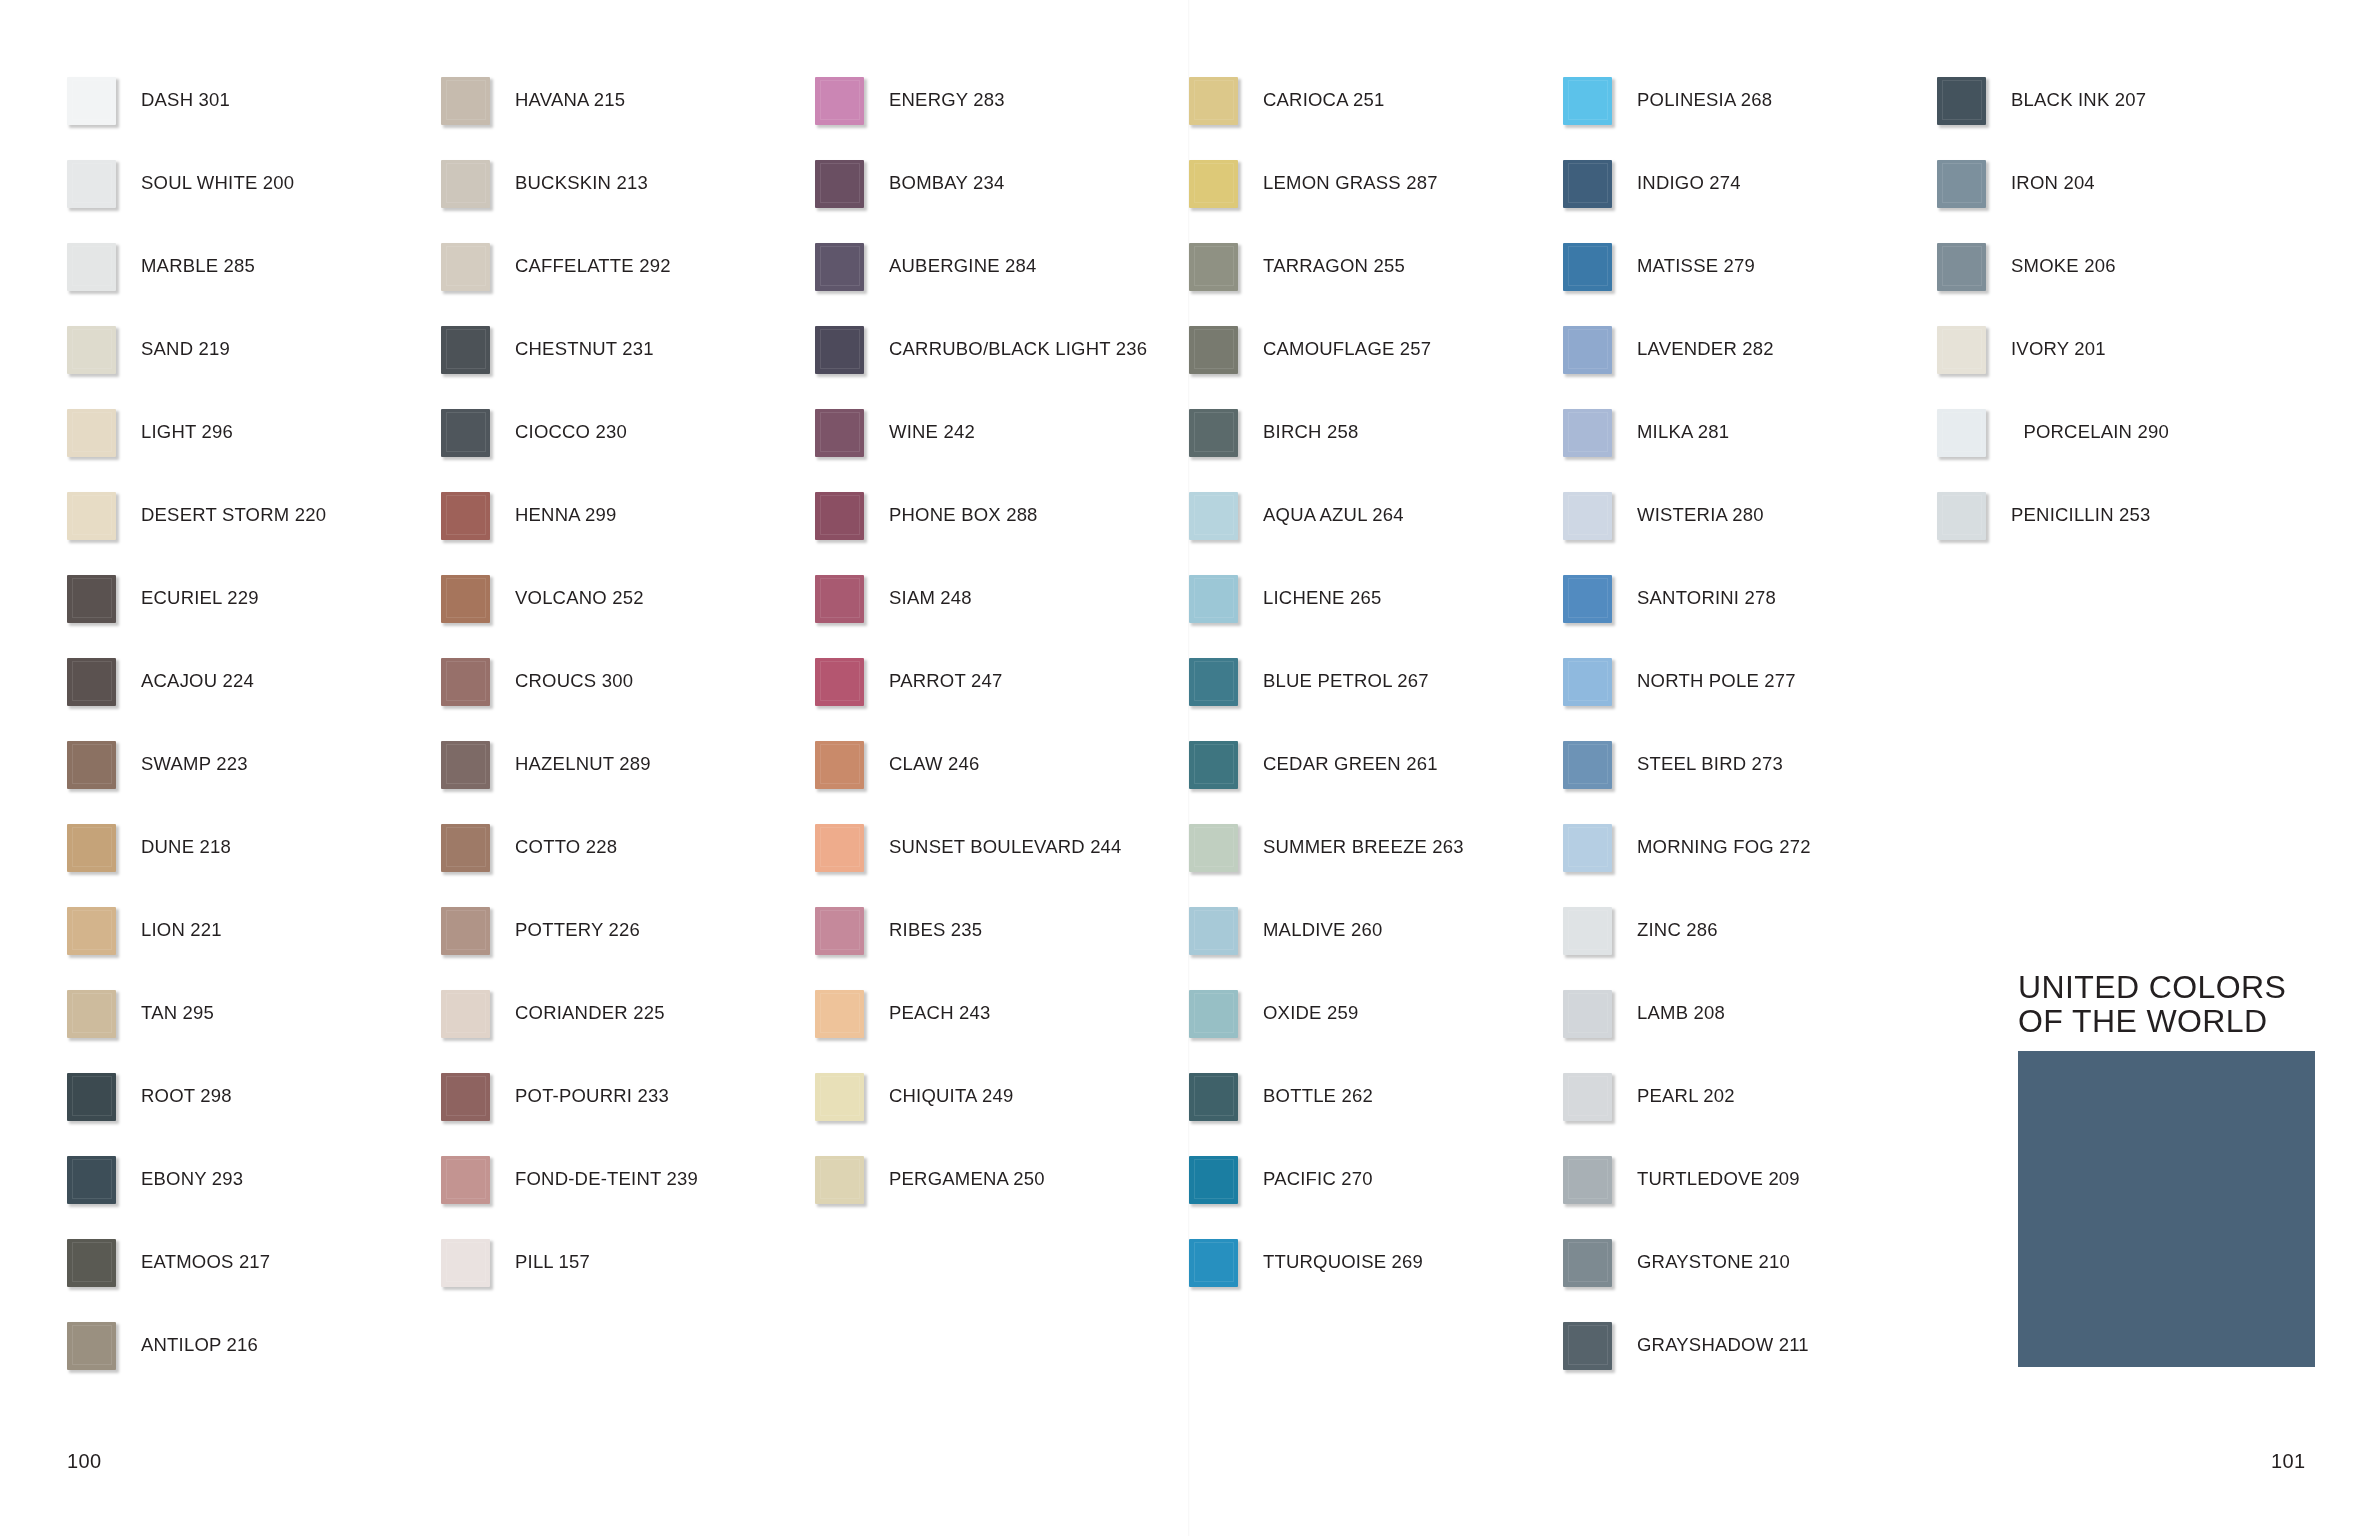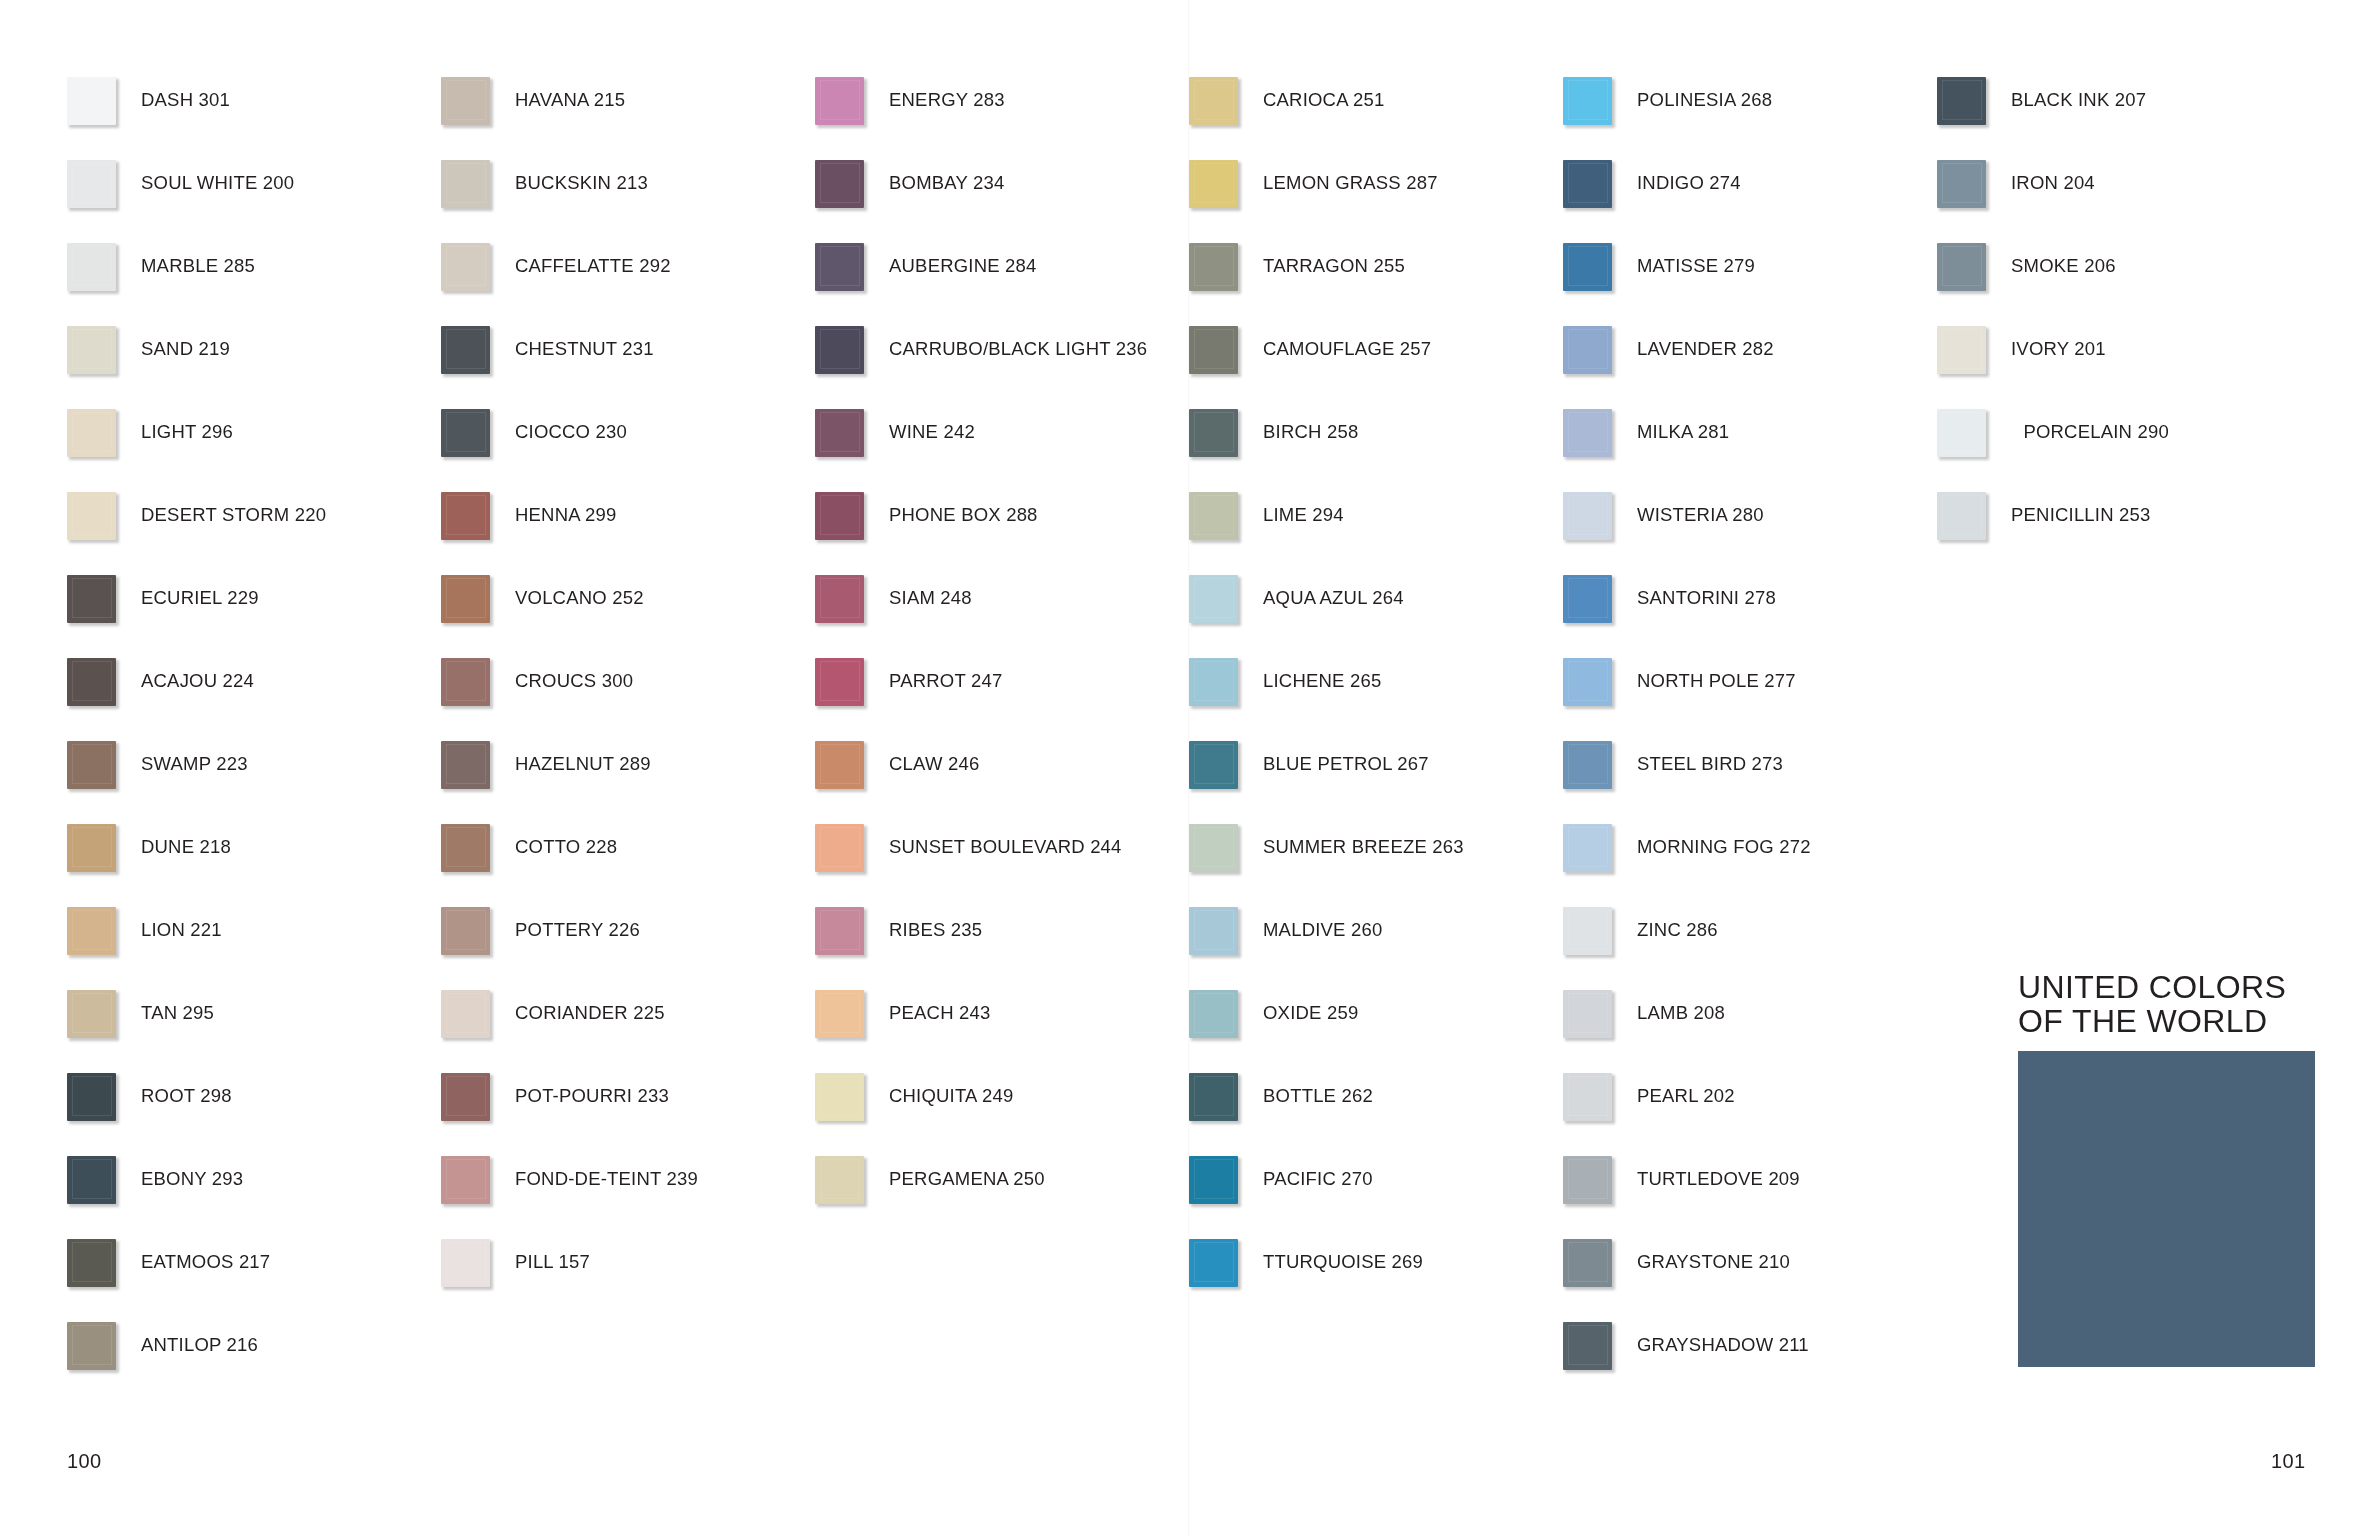--- a/index.html
+++ b/index.html
@@ -429,41 +429,41 @@
           <div class="chip-label">CAMOUFLAGE 257</div>
         </div>
         <div class="swatch-row">
           <div class="chip-wrap">
             <div class="chip" style="background: rgb(91, 106, 107);"></div>
           </div>
           <div class="chip-label">BIRCH 258</div>
         </div>
         <div class="swatch-row">
           <div class="chip-wrap">
-            <div class="chip" style="background: rgb(191, 195, 171);"></div>
-          </div>
-          <div class="chip-label">LIME 294</div>
-        </div>
-        <div class="swatch-row">
-          <div class="chip-wrap">
             <div class="chip" style="background: rgb(182, 212, 222);"></div>
           </div>
           <div class="chip-label">AQUA AZUL 264</div>
         </div>
         <div class="swatch-row">
           <div class="chip-wrap">
             <div class="chip" style="background: rgb(156, 199, 214);"></div>
           </div>
           <div class="chip-label">LICHENE 265</div>
         </div>
         <div class="swatch-row">
           <div class="chip-wrap">
             <div class="chip" style="background: rgb(63, 123, 140);"></div>
           </div>
           <div class="chip-label">BLUE PETROL 267</div>
+        </div>
+        <div class="swatch-row">
+          <div class="chip-wrap">
+            <div class="chip" style="background: rgb(62, 117, 128);"></div>
+          </div>
+          <div class="chip-label">CEDAR GREEN 261</div>
         </div>
         <div class="swatch-row">
           <div class="chip-wrap">
             <div class="chip" style="background: rgb(192, 207, 192);"></div>
           </div>
           <div class="chip-label">SUMMER BREEZE 263</div>
         </div>
         <div class="swatch-row">
           <div class="chip-wrap">
             <div class="chip" style="background: rgb(167, 201, 215);"></div>

